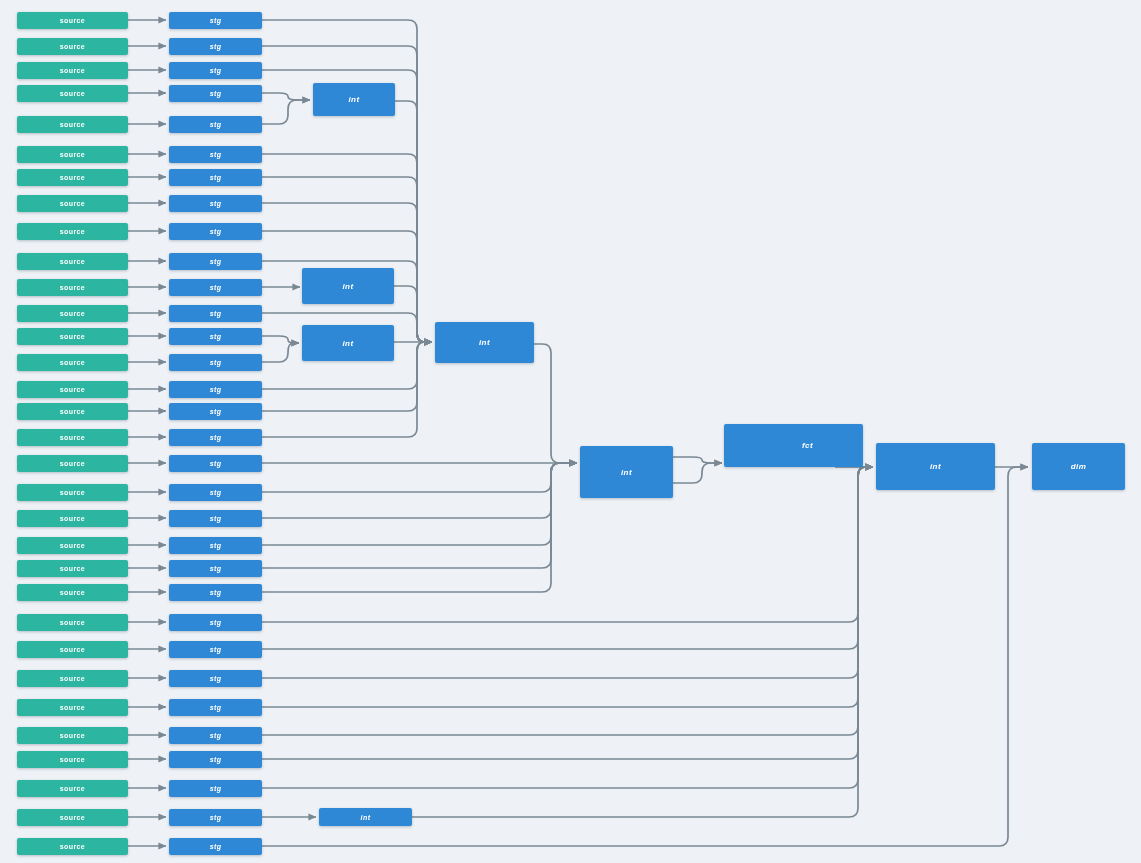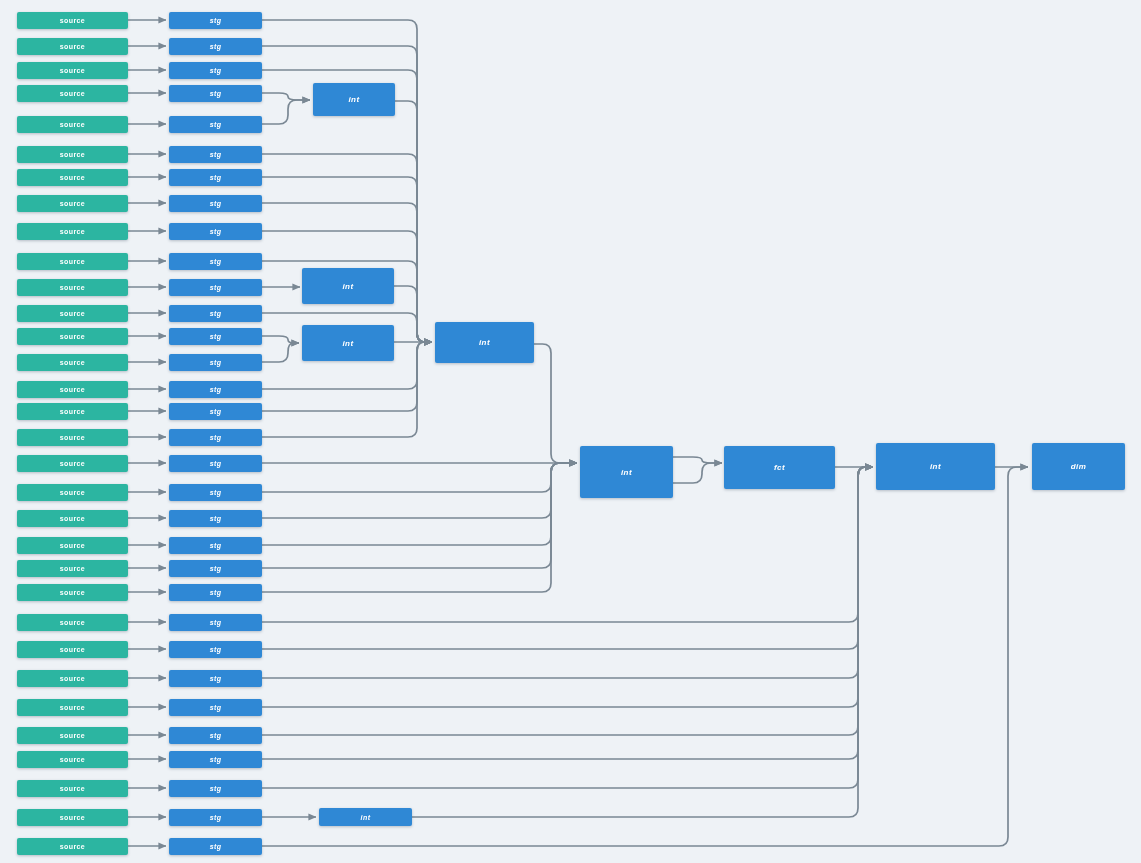--- a/index.html
+++ b/index.html
@@ -194,18 +194,18 @@
       <div class="node model" style="left: 169px; top: 779.5px; width: 93px; height: 17px;">stg</div>
       <div class="node source" style="left: 17px; top: 808.5px; width: 111px; height: 17px;">source</div>
       <div class="node model" style="left: 169px; top: 808.5px; width: 93px; height: 17px;">stg</div>
       <div class="node source" style="left: 17px; top: 837.5px; width: 111px; height: 17px;">source</div>
       <div class="node model" style="left: 169px; top: 837.5px; width: 93px; height: 17px;">stg</div>
       <div class="node model lg" style="left: 313px; top: 83px; width: 82px; height: 33px;">int</div>
       <div class="node model lg" style="left: 302px; top: 268px; width: 92px; height: 36px;">int</div>
       <div class="node model lg" style="left: 302px; top: 325px; width: 92px; height: 36px;">int</div>
       <div class="node model lg" style="left: 435px; top: 322px; width: 99px; height: 41px;">int</div>
       <div class="node model lg" style="left: 580px; top: 446px; width: 93px; height: 52px;">int</div>
-      <div class="node model lg" style="left: 724px; top: 446px; width: 111px; height: 43px;">fct</div>
+      <div class="node model lg" style="left: 724px; top: 424px; width: 111px; height: 43px; padding-left: 28px;">fct</div>
       <div class="node model lg" style="left: 876px; top: 443px; width: 119px; height: 47px;">int</div>
       <div class="node model lg" style="left: 1032px; top: 443px; width: 93px; height: 47px;">dim</div>
       <div class="node model" style="left: 319px; top: 808px; width: 93px; height: 18px;">int</div>
     </div>
 </div>
 
 </body></html>

